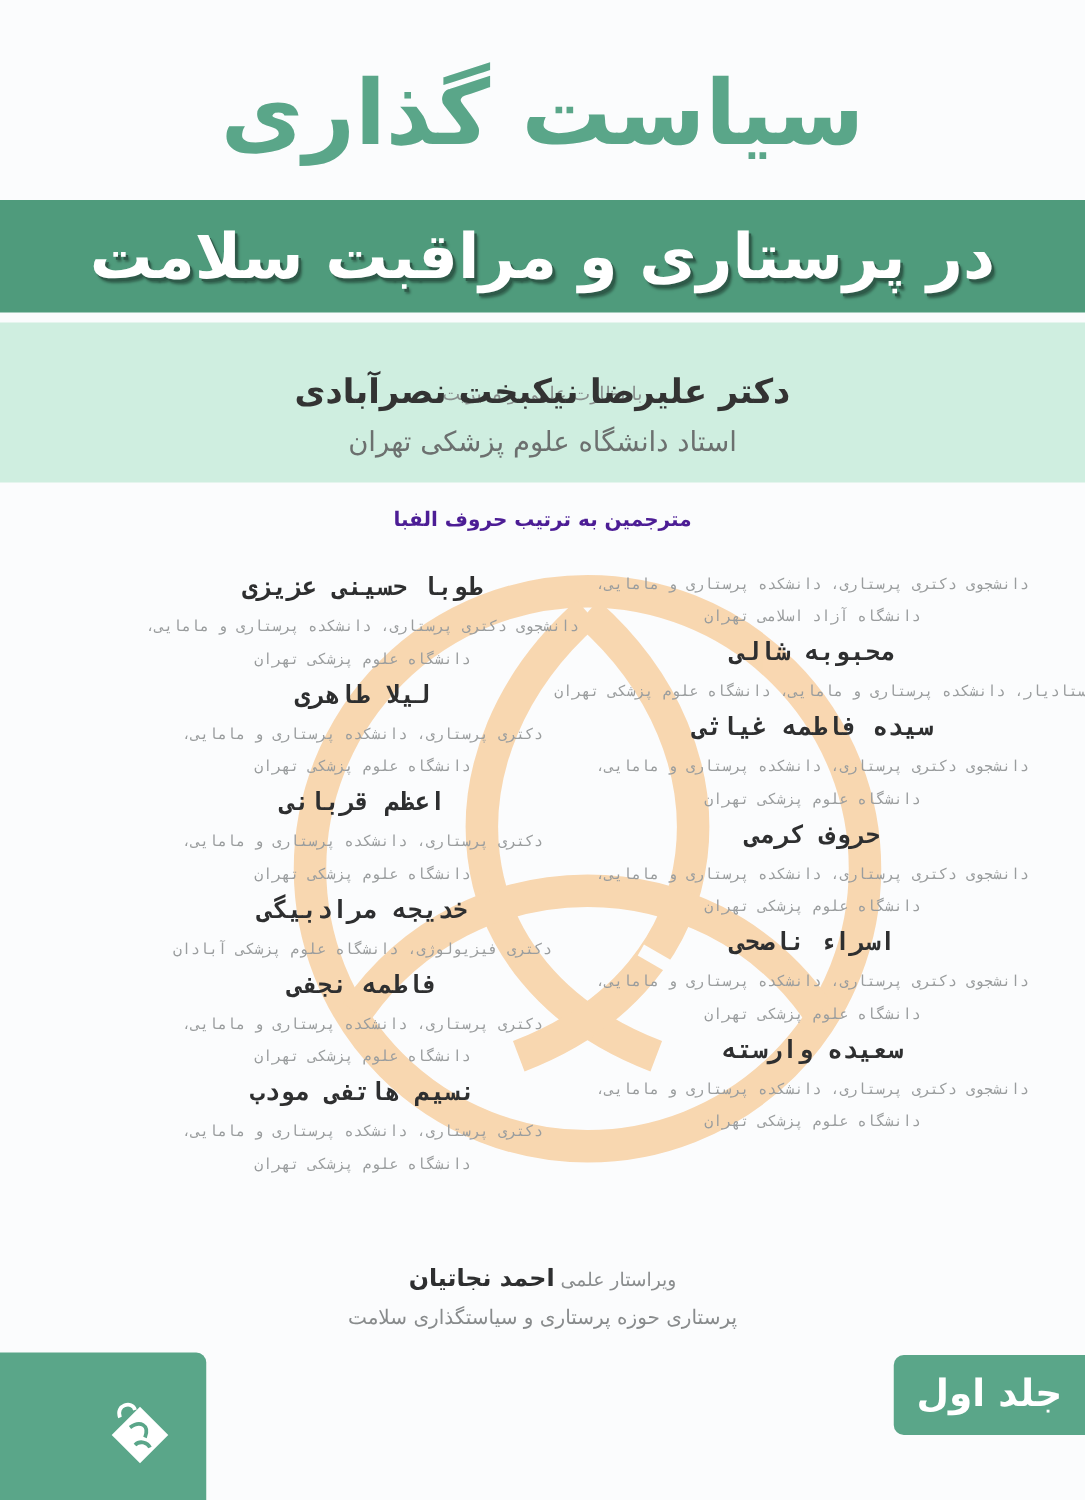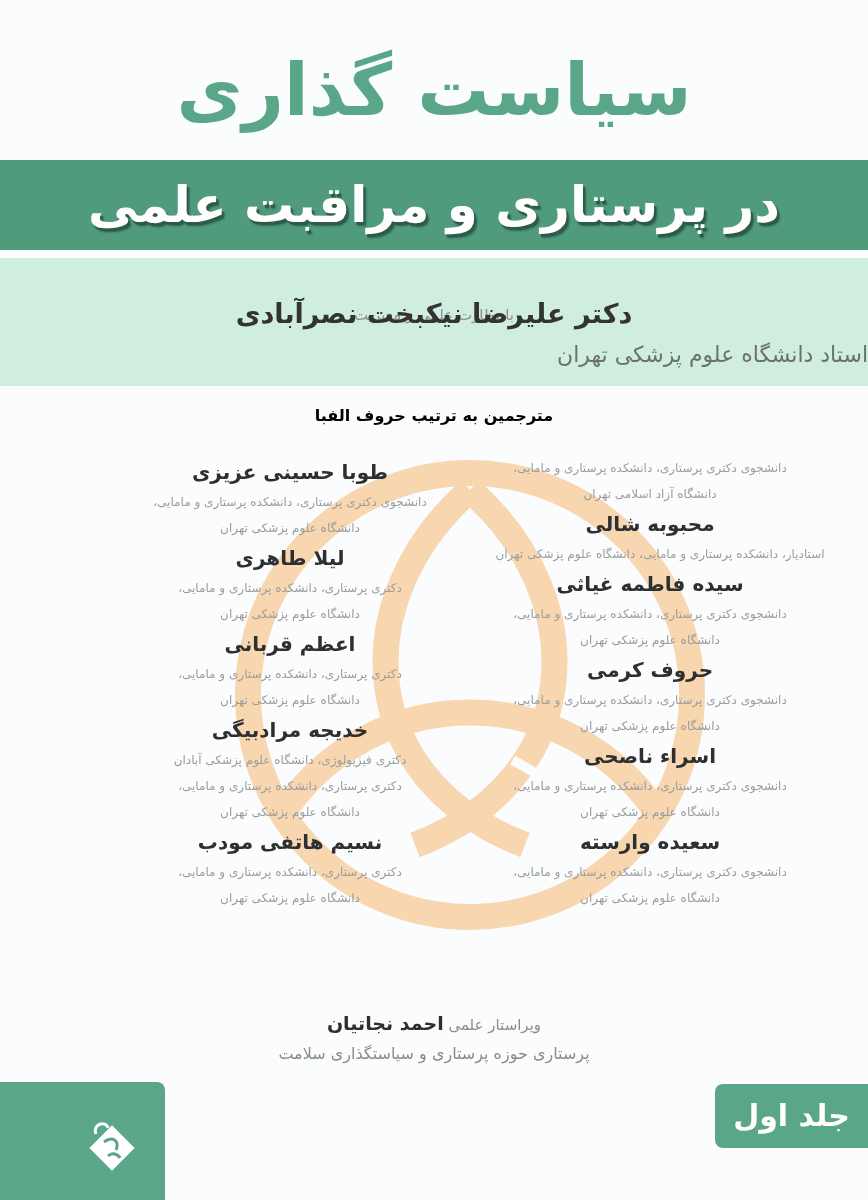--- a/index.html
+++ b/index.html
@@ -30,38 +30,38 @@
   }
   .supervision-label {
     position:absolute; top:10px; left:0; width:868px; text-align:center;
     color:#8a8f8e; font-size:15px; line-height:24px;margin-top:35px;
   }
   .supervisor-name {
     position:absolute; top:36px; left:0; width:868px; text-align:center;
     color:#333; font-size:27px; font-weight:bold; line-height:40px;
   }
   .supervisor-title {
-    position:absolute; top:80px; left:0; width:868px; 
+    position:absolute; top:80px; left:0; width:868px; text-align:center;
     color:#6c706f; font-size:22px; line-height:34px;
   }
   .translators-heading {
     position:absolute; top:404px; left:0; width:868px; text-align:center;
-    color:#000000; font-size:16px; font-weight:bold; line-height:24px;
+    color:#4c1d95; font-size:16px; font-weight:bold; line-height:24px;
   }
 
   .watermark {
     position:absolute; left:225px; top:450px; width:490px; height:490px;
   }
 
   .col {
     position:absolute; top:455px; width:360px;
   }
   .col.right { left:470px; }
   .col.left { left:110px; }
-  .person { text-align:center; }
+  .person { text-align:center;font-family:Liberation Mono, monospace; }
   .person .name {
     color:#2e2f30; font-size:20px; font-weight:bold; line-height:34px;
   }
   .person .aff {
     color:#9a9d9e; font-size:12px; line-height:26px;
   }
 
   .editor-line {
     position:absolute; top:1008px; left:0; width:868px; text-align:center;
     font-size:15px; line-height:30px; color:#8a8d8e;
@@ -97,21 +97,21 @@
   </g>
   <g fill="#fbfcfd" stroke="none">
     <rect x="236" y="130" width="10" height="40" transform="rotate(30 241 150)"></rect>
     <rect x="300" y="300" width="10" height="40" transform="rotate(-60 305 320)"></rect>
   </g>
 </svg>
 
 <div class="main-title rtl">سیاست گذاری</div>
 
 <div class="band-dark">
-  <div class="subtitle rtl">در پرستاری و مراقبت علمی</div>
+  <div class="subtitle rtl">در پرستاری و مراقبت سلامت</div>
 </div>
 
 <div class="band-light">
   <div class="supervision-label rtl">با نظارت علمی و مدیریت</div>
   <div class="supervisor-name rtl">دکتر علیرضا نیکبخت نصرآبادی</div>
   <div class="supervisor-title rtl">استاد دانشگاه علوم پزشکی تهران</div>
 </div>
 
 <div class="translators-heading rtl">مترجمین به ترتیب حروف الفبا</div>
 
@@ -160,20 +160,21 @@
   <div class="person">
     <div class="name">اعظم قربانی</div>
     <div class="aff">دکتری پرستاری، دانشکده پرستاری و مامایی،</div>
     <div class="aff">دانشگاه علوم پزشکی تهران</div>
   </div>
   <div class="person">
     <div class="name">خدیجه مرادبیگی</div>
     <div class="aff">دکتری فیزیولوژی، دانشگاه علوم پزشکی آبادان</div>
   </div>
   <div class="person">
+    <div class="name">فاطمه نجفی</div>
     <div class="aff">دکتری پرستاری، دانشکده پرستاری و مامایی،</div>
     <div class="aff">دانشگاه علوم پزشکی تهران</div>
   </div>
   <div class="person">
     <div class="name">نسیم هاتفی مودب</div>
     <div class="aff">دکتری پرستاری، دانشکده پرستاری و مامایی،</div>
     <div class="aff">دانشگاه علوم پزشکی تهران</div>
   </div>
 </div>
 

